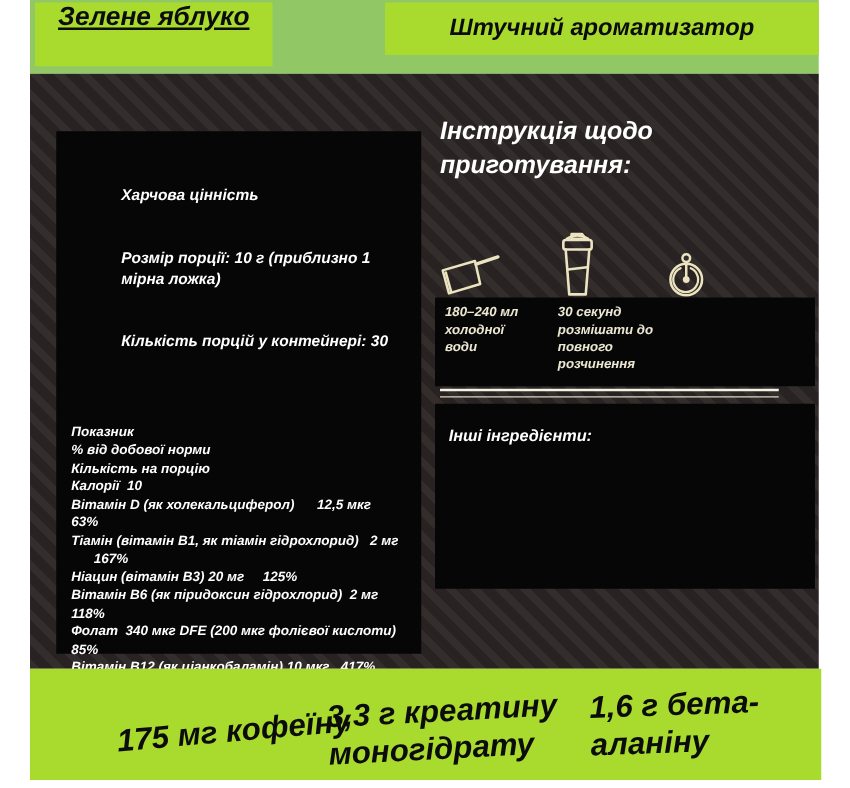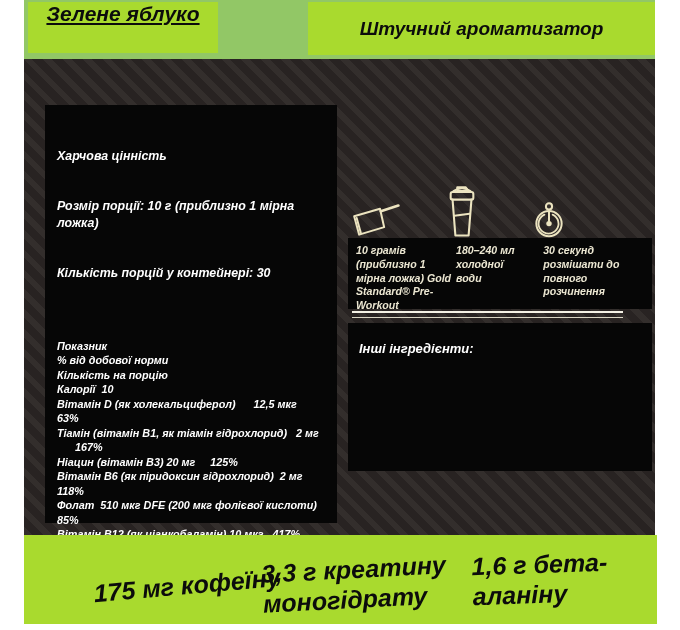--- a/index.html
+++ b/index.html
@@ -3,29 +3,29 @@
 <meta charset="utf-8">
 <style>
   html,body{margin:0;padding:0;}
   body{font-family:"Liberation Sans", sans-serif; background:#ffffff;}
   .page{position:relative;width:680px;height:630px;background:#ffffff;overflow:hidden;
         font-style:italic;font-weight:bold;}
   
   .band-top{position:absolute;left:24px;top:0;width:631px;height:59px;background:#92c766;}
   .flavor-box{position:absolute;left:4px;top:2px;width:190px;height:51px;background:#a9da2e;
       display:flex;align-items:flex-start;justify-content:center;color:#0c0c0c;font-size:21px;text-decoration:underline;}
-  .aroma-box{position:absolute;left:284px;top:2px;width:347px;height:53px;background:#a9da2e;
+  .aroma-box{position:absolute;left:284px;top:2px;width:347px;height:42px;background:#a9da2e;
       display:flex;align-items:center;justify-content:center;color:#0c0c0c;font-size:19px;}
   
   .dark-area{position:absolute;left:24px;top:59px;width:631px;height:476px;
       background:repeating-linear-gradient(45deg,#332e2c 0 6px,#282322 6px 14px);}
   
   .nutrition-box{position:absolute;left:21px;top:46px;width:292px;height:418px;background:#060606;
       color:#ffffff;box-sizing:border-box;padding:9px 8px 6px 12px;}
-  .nut-header{font-size:12.4px;line-height:16.8px;white-space:pre-wrap;}
+  .nut-header{font-size:12.4px;line-height:16.8px;white-space:pre-wrap;margin-left:40px;}
   .nut-table{margin-top:23px;font-size:10.8px;line-height:14.5px;}
   .nut-head-row{display:flex;justify-content:flex-end;padding-right:2px;flex-direction:column;}
   .nrow{white-space:pre-wrap;}
   
   .instr-title{position:absolute;left:328px;top:33px;width:240px;color:#ffffff;
       font-size:20px;line-height:27px;}
   .icon{position:absolute;}
   .icon svg{display:block;width:100%;height:100%;}
   .icon-scoop{left:326px;top:139px;width:50px;height:40px;}
   .icon-shaker{left:421px;top:123px;width:34px;height:56px;}
@@ -76,33 +76,34 @@
           <span>Показник</span>
           <span>% від добової норми</span>
           <span>Кількість на порцію</span>
         </div>
         <div class="nrow">Калорії  10</div>
         <div class="nrow">Вітамін D (як холекальциферол)      12,5 мкг      63%</div>
         <div class="nrow">Тіамін (вітамін B1, як тіамін гідрохлорид)   2 мг
       167%</div>
         <div class="nrow">Ніацин (вітамін B3) 20 мг     125%</div>
         <div class="nrow">Вітамін B6 (як піридоксин гідрохлорид)  2 мг      118%</div>
-        <div class="nrow">Фолат  510 мкг DFE (200 мкг фолієвої кислоти)  85%</div>
+        <div class="nrow">Фолат  340 мкг DFE (200 мкг фолієвої кислоти)  85%</div>
         <div class="nrow">Вітамін B12 (як ціанкобаламін) 10 мкг   417%</div>
         <div class="nrow">Пантотенова кислота (як D-кальцій пантотенат)10
 мг   200%</div>
         <div class="nrow">Кальцій 50 мг     4%</div>
         <div class="nrow">Натрій 20 мг     1%</div>
         <div class="nrow">Креатин моногідрат     3,3 г      —</div>
         <div class="nrow">Бета-аланін     1,6 г      —</div>
 
       </div>
 
     </div>
 
+    <div class="instr-title">Інструкція щодо приготування:</div>
 
     <div class="icon icon-scoop">
       <svg viewBox="0 0 60 46" fill="none" stroke="#ece4c0" stroke-width="2.4" stroke-linejoin="round" stroke-linecap="round">
         <path d="M5,21 L36,12 L41,34 L11,43 Z"></path>
         <path d="M8,23 L13,41"></path>
         <path d="M37,15 L58,8" stroke-width="3.2"></path>
       </svg>
     </div>
     <div class="icon icon-shaker">
       <svg viewBox="0 0 36 58" fill="none" stroke="#ece4c0" stroke-width="2.2" stroke-linejoin="round" stroke-linecap="round">
@@ -117,21 +118,20 @@
       <svg viewBox="0 0 40 42" fill="none" stroke="#ece4c0" stroke-width="2.2" stroke-linecap="round">
         <circle cx="20" cy="6" r="3.4"></circle>
         <circle cx="20" cy="25" r="14"></circle>
         <path d="M20,12 L20,22"></path>
         <circle cx="20" cy="25" r="3" fill="#ece4c0" stroke="none"></circle>
         <path d="M24,15 a11,11 0 1 1 -9,0" stroke-width="2"></path>
       </svg>
     </div>
 
     <div class="instr-box">
-      <div class="instr-col1">10 грамів (приблизно 1 мірна ложка) Gold Standard® Pre-Workout</div>
       <div class="instr-col2">180–240 мл холодної води</div>
       <div class="instr-col3">30 секунд розмішати до повного розчинення</div>
     </div>
     <div class="instr-underline"></div>
 
     <div class="ingredients-box">
       <div>Інші інгредієнти:</div>
     </div>
   </div>
 

